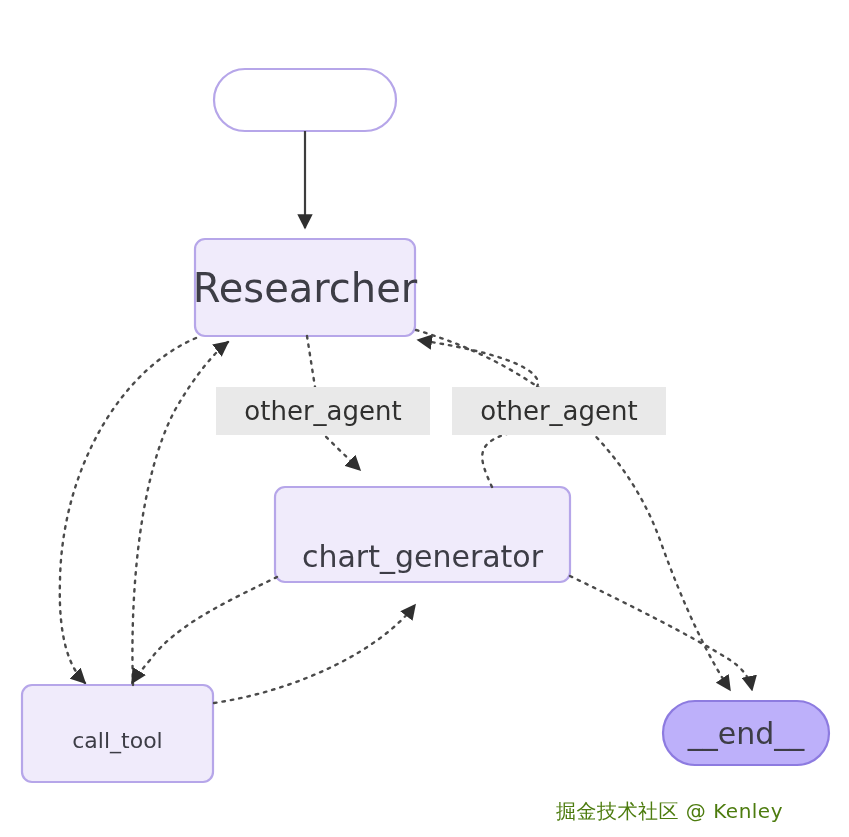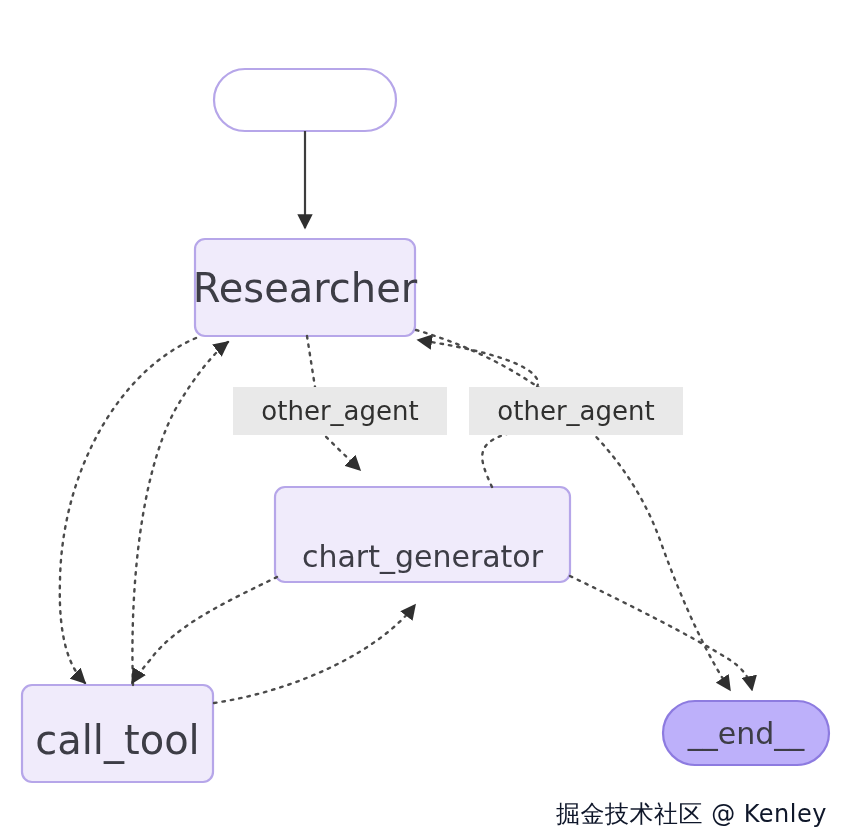--- a/index.html
+++ b/index.html
@@ -36,26 +36,25 @@
   .edge-label {
     position: absolute;
     display: flex;
     align-items: center;
     justify-content: center;
     background: #e9e9e9;
     color: #30302f;
     font-size: 26px;
     padding: 2px 8px;
     white-space: nowrap;
-    margin-left: 17px;
   }
   .watermark {
     position: absolute;
-    color: #0f172a;
-    font-size: 24px;
+    color: #4d7c0f;
+    font-size: 20px;
     letter-spacing: 0.5px;
     white-space: nowrap;
   }
 </style>
 </head>
 <body>
 
 <div id="canvas">
 
   <svg id="graph-svg" viewBox="0 0 849 837" xmlns="http://www.w3.org/2000/svg">
@@ -100,21 +99,21 @@
 
       <path d="M 570 576 C 630 605 690 635 730 660 C 745 670 750 680 752 690" stroke-width="2.4" stroke-dasharray="2.5 6" stroke-linecap="round" marker-end="url(#arrow-dot)"></path>
     </g>
   </svg>
 
 
   <div class="node-label" style="left:195px; top:239px; width:220px; height:97px; font-size:40px;">Researcher</div>
 
   <div class="node-label" style="left:275px; top:487px; width:295px; height:95px; font-size:30px;margin-top:22px;">chart_generator</div>
 
-  <div class="node-label" style="left:22px; top:685px; width:191px; height:110px; font-size:40px;">call_tool</div>
+  <div class="node-label" style="left:22px; top:685px; width:191px; height:110px; font-size:22px;">call_tool</div>
 
   <div class="node-label" style="left:663px; top:701px; width:166px; height:64px; font-size:30px;">__end__</div>
 
   <div class="edge-label" style="left:216px; top:387px; width:198px; height:44px;">other_agent</div>
 
   <div class="edge-label" style="left:452px; top:387px; width:198px; height:44px;">other_agent</div>
 
   <div class="watermark" style="left:556px; top:798px;">掘金技术社区 @ Kenley</div>
 
 </div>

